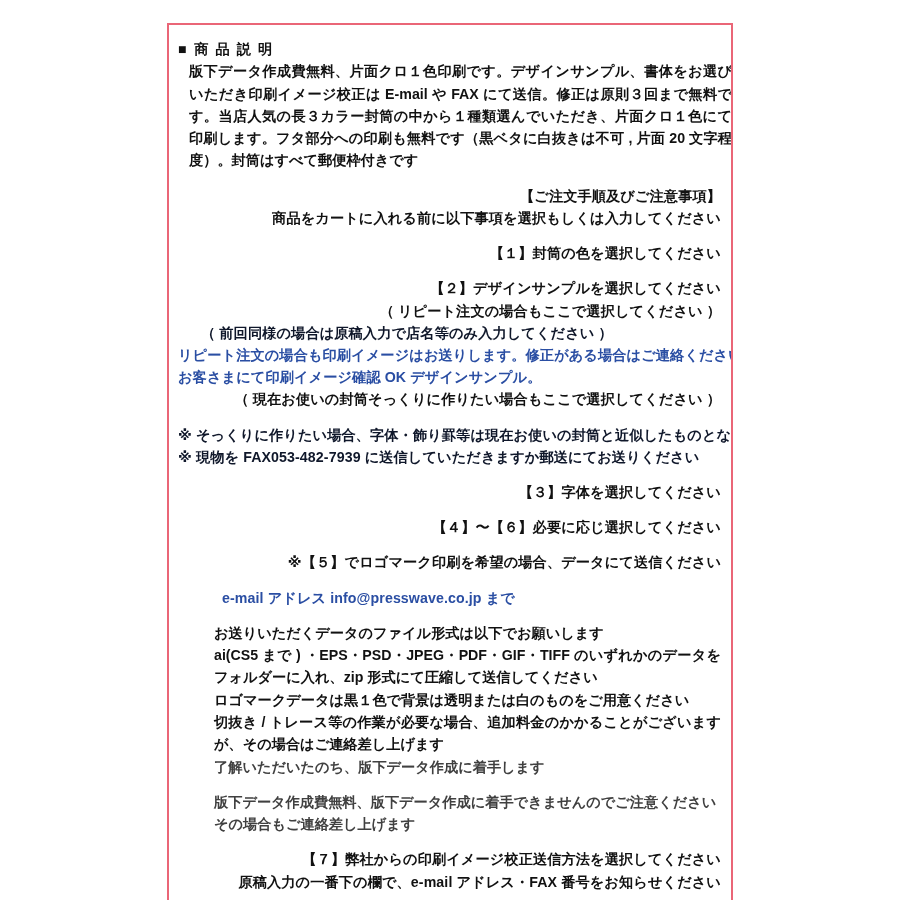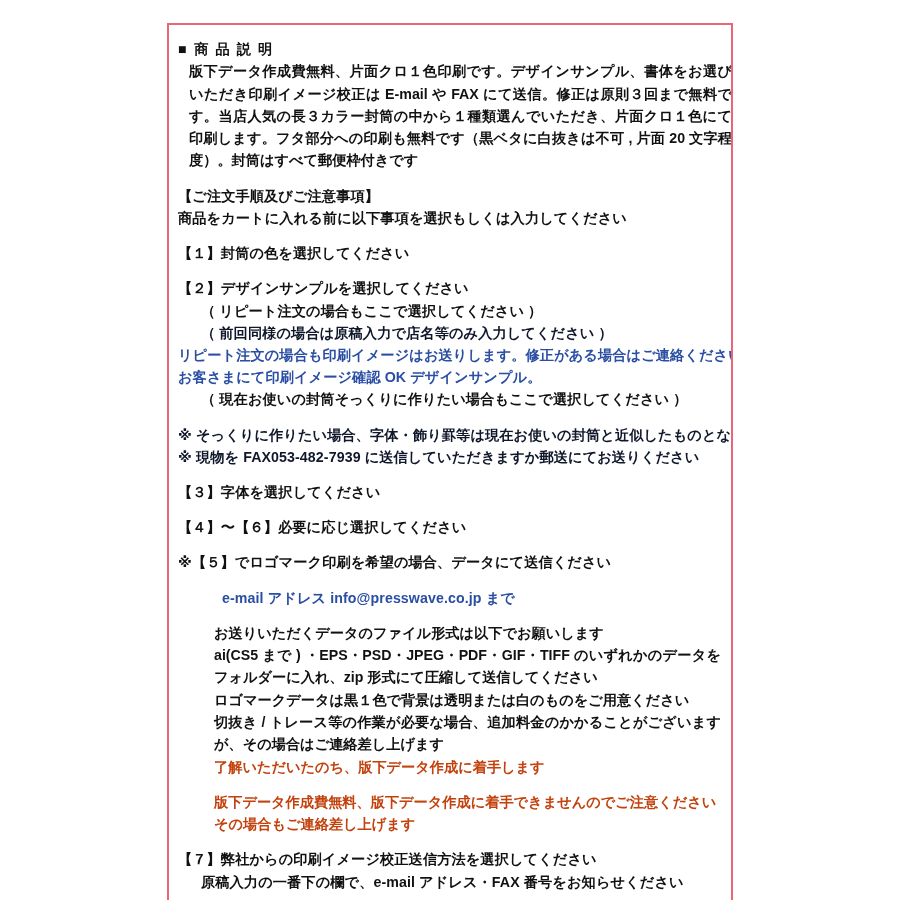--- a/index.html
+++ b/index.html
@@ -39,21 +39,21 @@
   .line {
     font-size: 14.2px;
     line-height: 22.2px;
     color: #111111;
     white-space: nowrap;
     letter-spacing: 0.1px;
     font-weight: 600;
   }
 
   
-  .c-black  { color: #111111; }
+  .c-black  { color: #111111; text-align: right; }
   .c-red    { color: #0f172a; }
   .c-blue   { color: #2a4ea3; }
   .ind-1 { margin-left: 23px; }
   .ind-2 { }
   .ind-3 { margin-left: 44px; }
   .gap-md { margin-top: 13px; }
 
   .heading {
     font-size: 14.2px;
     line-height: 22.2px;
@@ -66,21 +66,21 @@
   }
 
   .para {
     font-size: 14.2px;
     line-height: 22.3px;
     font-weight: 600;
     color: #111111;
     text-align: justify;
     text-justify: inter-character;
   }
-  .para.c-red  { color: #c2410c; }
+  .para.c-red  { color: #404040; }
 
   .para-narrow { width: 100%; margin-left: 11px; }
   .para-indent { margin-left: 36px; width: calc(100% - 36px); }
 </style>
 </head>
 <body>
 
 <div id="page">
 
   <div id="description-panel">

